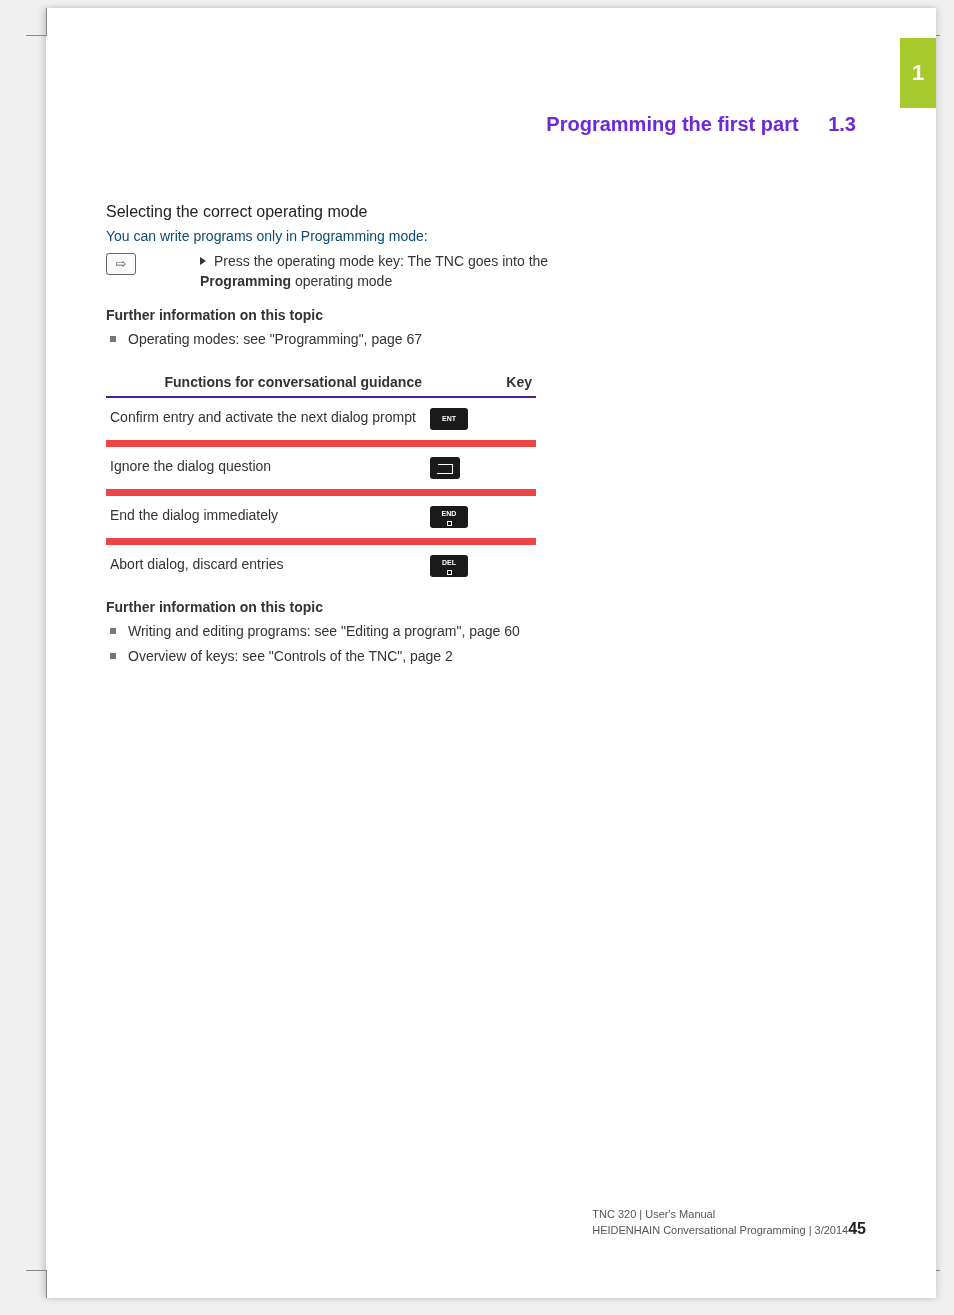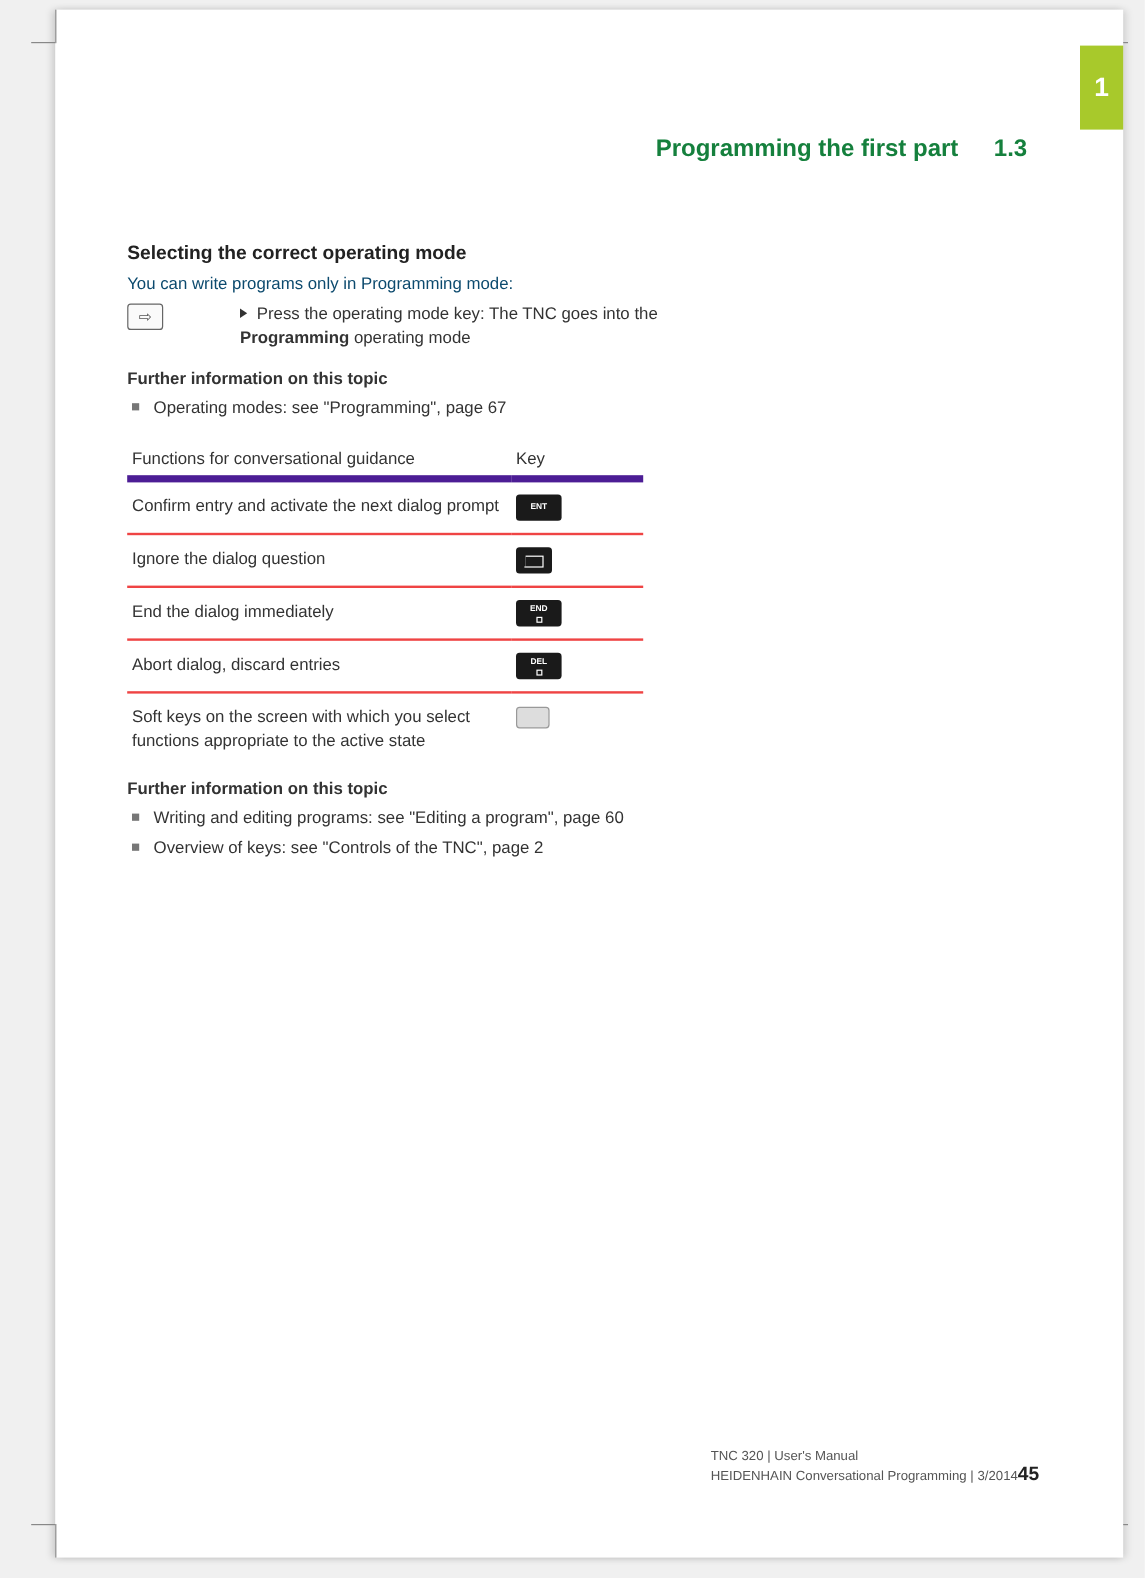--- a/index.html
+++ b/index.html
@@ -38,42 +38,42 @@
     font-size: 22px;
     font-weight: bold;
     display: flex;
     align-items: center;
     justify-content: center;
   }
   .running-head {
     position: absolute;
     top: 105px;
     right: 80px;
-    color: #15803d;
+    color: #6d28d9;
     font-size: 20px;
     font-weight: bold;
   }
   .running-head .num { margin-left: 24px; }
 
   .content {
     position: absolute;
     left: 60px;
     top: 195px;
     width: 770px;
   }
   h1 {
     font-size: 22px;
     font-weight: bold;
     color: #222;
     margin-bottom: 28px;
   }
   h1 .secnum { display:inline-block; width: 70px; }
   h2 {
     font-size: 16px;
-    font-weight: bold;
+    font-weight: normal;
     color: #222;
     margin-bottom: 6px;
   }
   .para { font-size: 14px; color: #0c4a6e; line-height: 1.4; margin-bottom: 4px; }
   .instr-row { display:flex; align-items:flex-start; margin-top:4px; margin-bottom:16px;}
   .keyicon-box {
     width: 30px; height: 22px; border: 1px solid #666; border-radius: 3px;
     display:flex; align-items:center; justify-content:center;
     font-size: 13px; color:#555; margin-top:2px; flex-shrink:0;
     background:#fafafa;
@@ -81,23 +81,23 @@
   .instr-text { margin-left: 64px; font-size:14px; line-height:1.45; max-width: 350px; }
   .instr-text .tri { display:inline-block; width:0; height:0; border-top:4px solid transparent; border-bottom:4px solid transparent; border-left:6px solid #333; margin-right:8px; vertical-align:1px;}
   .bold { font-weight: bold; }
   .subhead { font-size: 14px; font-weight: bold; margin-bottom:6px; margin-top:8px;}
   ul.sq { list-style:none; padding:0; margin:0 0 18px 0;}
   ul.sq li { font-size:14px; line-height:1.5; padding-left: 22px; position:relative; margin-bottom:4px; max-width:440px;}
   ul.sq li::before { content:""; position:absolute; left:4px; top:7px; width:6px; height:6px; background:#777;}
 
   .tnc-section { margin-top: 14px; }
   table.keys { border-collapse: collapse; width: 430px; margin-top:6px;}
-  table.keys th { text-align:left; font-size:14px; font-weight:normal; padding: 6px 4px; border-bottom:6px solid #4c1d95;}
+  table.keys th { text-align:right; font-size:14px; font-weight:bold; padding: 6px 4px; border-bottom:2px solid #4c1d95;}
   table.keys th.kcol { width: 110px; }
-  table.keys td { font-size:14px; padding: 10px 4px 10px 4px; border-bottom:2px solid #ef4444; vertical-align: top; line-height:1.4;}
+  table.keys td { font-size:14px; padding: 10px 4px 10px 4px; border-bottom:7px solid #ef4444; vertical-align: top; line-height:1.4;}
   table.keys tr:last-child td { border-bottom: none; }
   .key-dark {
     display:inline-block; width:38px; height:22px; background:#1a1a1a; border-radius:3px;
     color:#fff; font-size:7px; font-weight:bold; text-align:center; line-height:22px;
     vertical-align:middle;
   }
   .key-dark.two { line-height:10px; padding-top:3px; height:22px;}
   .key-dark .sq { display:inline-block; width:5px; height:5px; border:1px solid #fff; margin-top:1px;}
   .key-noent {
     display:inline-block; width:30px; height:22px; background:#1a1a1a; border-radius:3px;
@@ -178,24 +178,20 @@
             <td><span class="key-noent"></span></td>
           </tr>
           <tr>
             <td>End the dialog immediately</td>
             <td><span class="key-dark two">END<br><span class="sq"></span></span></td>
           </tr>
           <tr>
             <td>Abort dialog, discard entries</td>
             <td><span class="key-dark two">DEL<br><span class="sq"></span></span></td>
           </tr>
-          <tr>
-            <td>Soft keys on the screen with which you select functions appropriate to the active state</td>
-            <td><span class="key-soft"></span></td>
-          </tr>
         </tbody>
       </table>
 
       <div class="subhead" style="margin-top:12px">Further information on this topic</div>
       <ul class="sq">
         <li>Writing and editing programs: see "Editing a program", page 60</li>
         <li>Overview of keys: see "Controls of the TNC", page 2</li>
       </ul>
     </div>
   </div>

